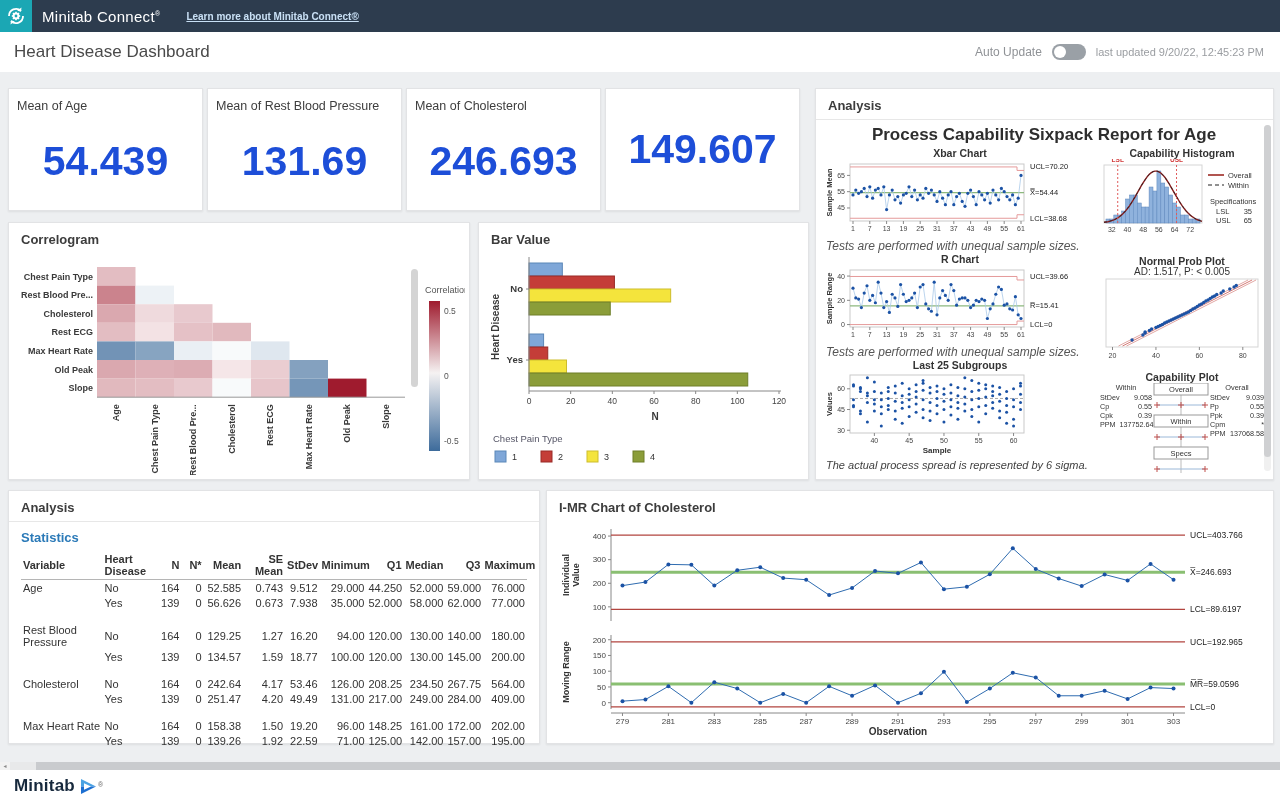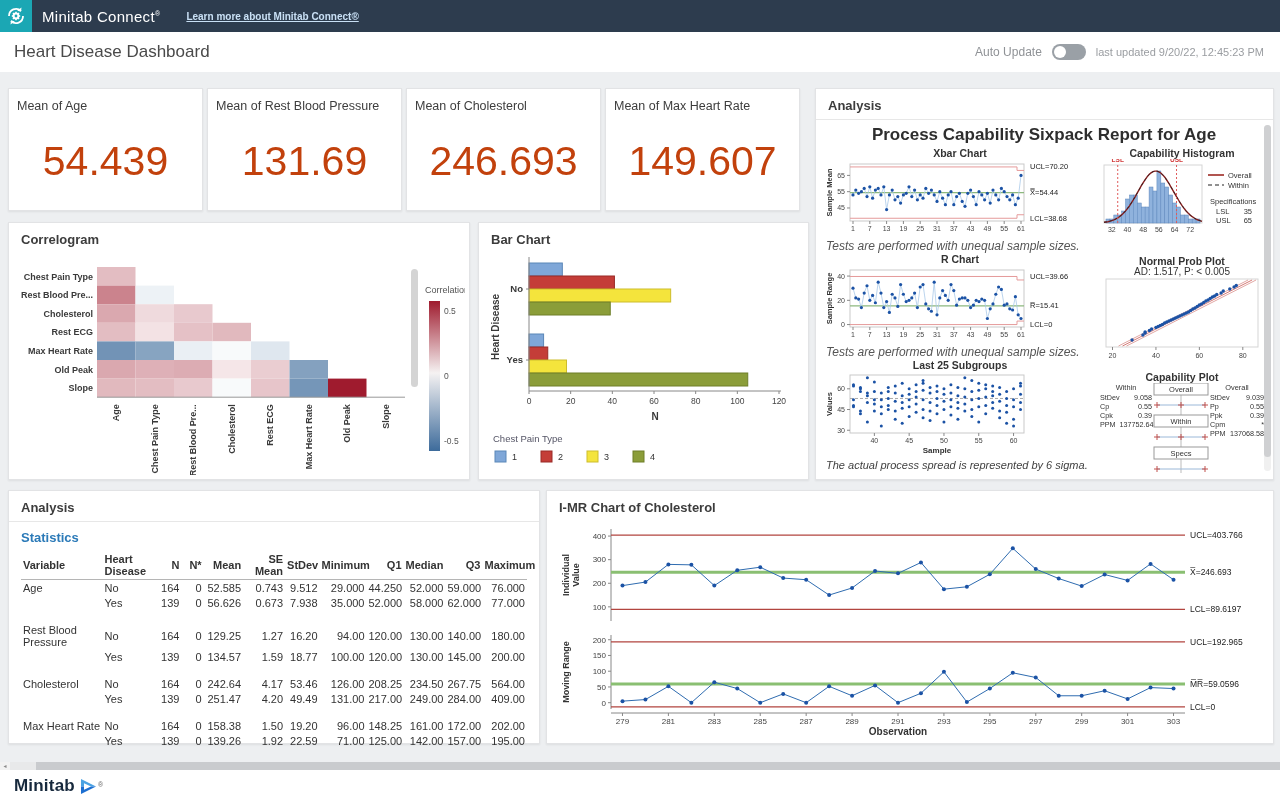--- a/index.html
+++ b/index.html
@@ -22,21 +22,21 @@
   .toggle .knob{position:absolute;left:2px;top:2px;width:12px;height:12px;border-radius:50%;background:#fff;}
   .updated{font-size:11px;color:#9a9da1;}
   
   .page{position:absolute;top:72px;left:0;right:0;height:690px;background:#edeff1;}
   .card{position:absolute;background:#fff;border:1px solid #e2e3e5;box-shadow:0 1px 2px rgba(0,0,0,.07);}
   .card-title{font-size:13px;font-weight:700;color:#3c3c3c;padding:9px 14px 6px 12px;}
   .card-head{border-bottom:1px solid #e7e7e7;}
   
   .kpi{display:flex;flex-direction:column;}
   .kpi .t{font-size:12.5px;font-weight:400;color:#3d3d3d;padding:10px 0 0 8px;}
-  .kpi .v{flex:1;display:flex;align-items:center;justify-content:center;font-size:41px;color:#c2410c;}
+  .kpi .v{flex:1;display:flex;align-items:center;justify-content:center;font-size:41px;color:#1d4ed8;font-weight:bold;}
   
   .sp-body{position:absolute;left:8px;top:36px;width:440px;height:352px;}
   .sp-abs{position:absolute;}
   .sp-title{width:100%;text-align:center;font-size:17px;font-weight:700;color:#2e2e2e;}
   .mini-title{font-weight:700;color:#333;font-size:10.5px;text-align:center;}
   .mini-sub{color:#333;font-size:10px;text-align:center;}
   .sp-note{font-style:italic;font-size:12px;color:#555;}
   .six-sigma{font-style:italic;font-size:11px;color:#3f3f3f;}
   .vscroll{position:absolute;right:2px;top:36px;bottom:8px;width:7px;background:#f0f0f0;border-radius:4px;}
   .vscroll .vthumb{width:7px;height:96%;background:#cfd0d2;border-radius:4px;}
@@ -110,21 +110,20 @@
   </div>
   <div class="card kpi" style="left:207px;top:16px;width:193px;height:121px;">
     <div class="t">Mean of Rest Blood Pressure</div>
     <div class="v">131.69</div>
   </div>
   <div class="card kpi" style="left:406px;top:16px;width:193px;height:121px;">
     <div class="t">Mean of Cholesterol</div>
     <div class="v">246.693</div>
   </div>
   <div class="card kpi" style="left:605px;top:16px;width:193px;height:121px;">
-    <div class="t">Mean of Max Heart Rate</div>
     <div class="v">149.607</div>
   </div>
 
   <div class="card" style="left:815px;top:16px;width:457px;height:390px;">
     <div class="card-title card-head">Analysis</div>
     <div class="sp-body">
       <div class="sp-abs sp-title" style="left:0;top:0;">Process Capability Sixpack Report for Age</div>
 
       <div class="sp-abs mini-title" style="left:0;top:22px;width:272px;">Xbar Chart</div>
       <svg class="sp-abs" style="left:0;top:34px;" width="272" height="78">
@@ -731,21 +730,21 @@
           </linearGradient>
         </defs>
         <rect x="416" y="50" width="11" height="150" fill="url(#corrgrad)"></rect>
         <text x="431" y="63.34482758620689" font-size="8.5" fill="#555" text-anchor="start">0.5</text>
         <text x="431" y="128" font-size="8.5" fill="#555" text-anchor="start">0</text>
         <text x="431" y="192.6551724137931" font-size="8.5" fill="#555" text-anchor="start">-0.5</text>
       </svg>
   </div>
 
   <div class="card" style="left:478px;top:150px;width:329px;height:256px;">
-    <div class="card-title">Bar Chart</div>
+    <div class="card-title">Bar Value</div>
     <svg style="position:absolute;left:6px;top:28px;" width="312" height="224">
         <text x="38" y="41" font-size="9.5" fill="#3a3a3a" text-anchor="end" font-weight="bold">No</text>
         <rect x="44" y="12" width="33.333333333333336" height="13" fill="#7fa7d8" stroke="#5b87b8" stroke-width="1"></rect>
         <rect x="44" y="25" width="85.41666666666667" height="13" fill="#c43d38" stroke="#992b27" stroke-width="1"></rect>
         <rect x="44" y="38" width="141.66666666666669" height="13" fill="#f4e43c" stroke="#cdbd2c" stroke-width="1"></rect>
         <rect x="44" y="51" width="81.25" height="13" fill="#8b9d39" stroke="#6e7f29" stroke-width="1"></rect>
         <line x1="41" y1="38" x2="44" y2="38" stroke="#888"></line>
         <text x="38" y="112" font-size="9.5" fill="#3a3a3a" text-anchor="end" font-weight="bold">Yes</text>
         <rect x="44" y="83" width="14.583333333333334" height="13" fill="#7fa7d8" stroke="#5b87b8" stroke-width="1"></rect>
         <rect x="44" y="96" width="18.75" height="13" fill="#c43d38" stroke="#992b27" stroke-width="1"></rect>

